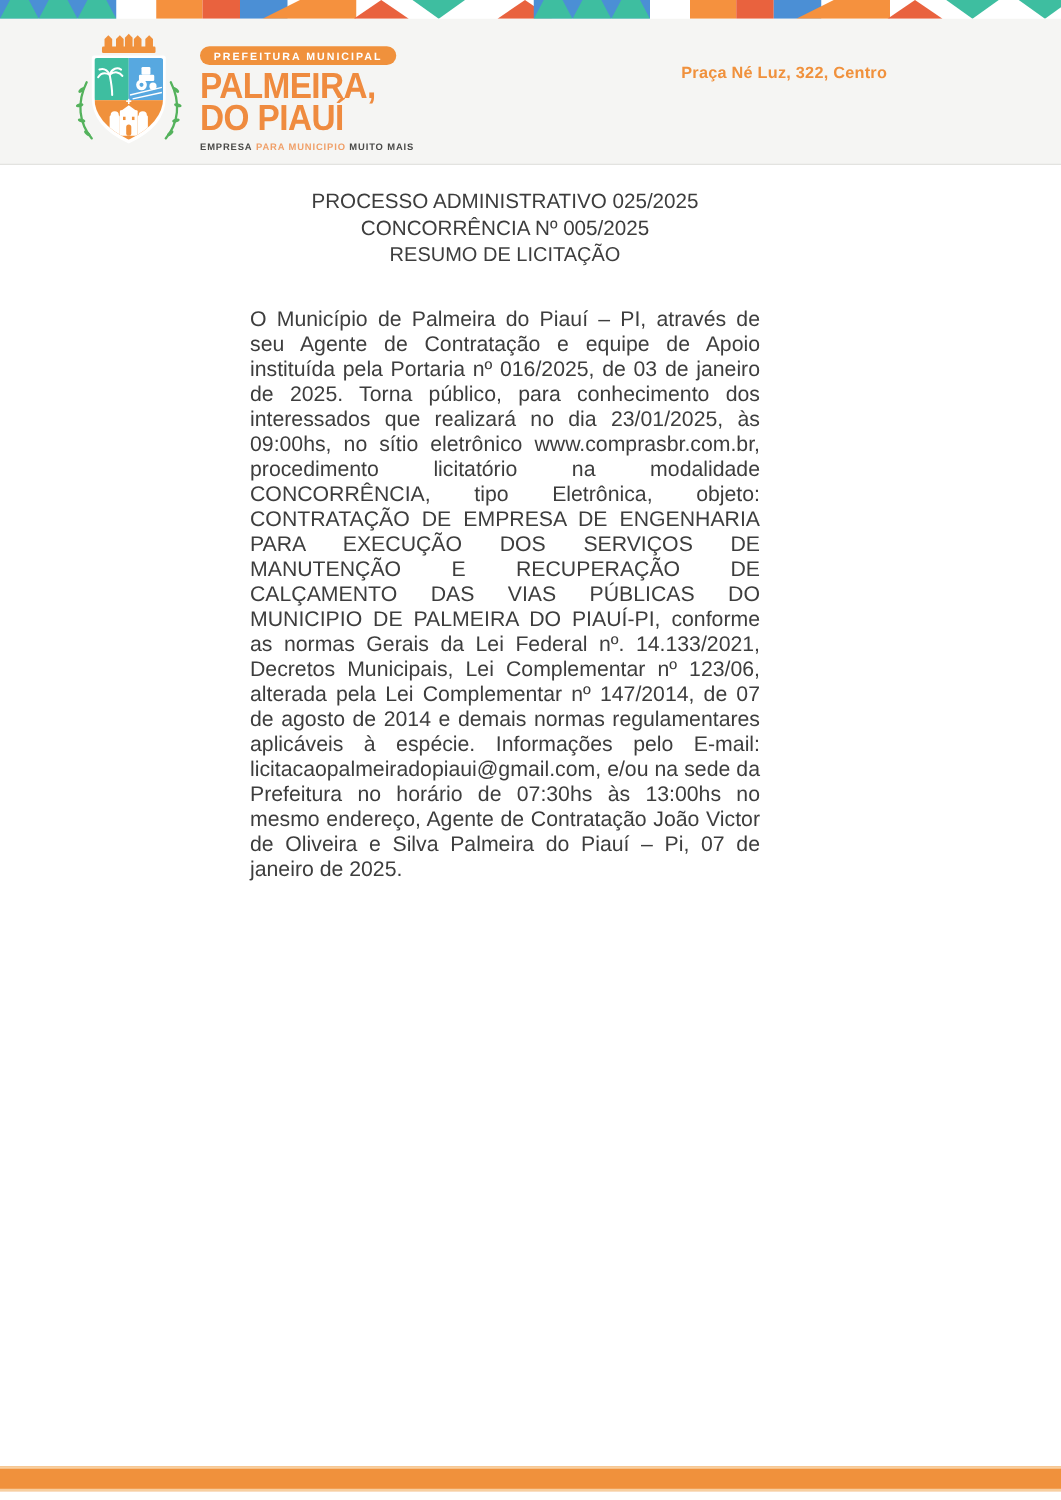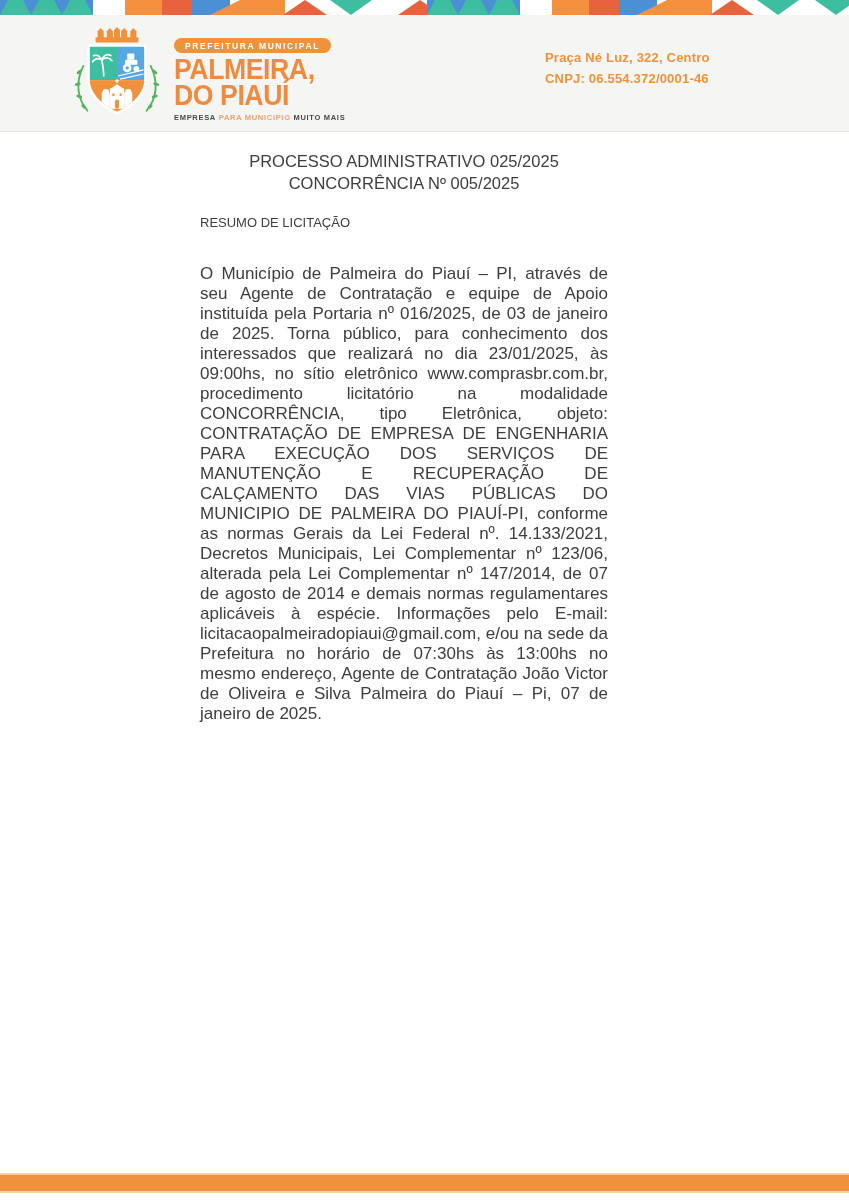--- a/index.html
+++ b/index.html
@@ -7,21 +7,21 @@
     position:relative;width:849px;height:1200px;background:#ffffff;
     overflow:hidden;font-family:"Liberation Sans",sans-serif;
   }
   
   .tri-band{position:absolute;top:0;left:0;width:849px;height:16px;display:block;}
   
   .header{
     position:absolute;top:15px;left:0;width:849px;height:116px;
     background:#f5f5f3;border-bottom:1px solid #e3e3e0;
   }
-  .logo-wrap{position:absolute;left:66px;top:10px;display:flex;align-items:flex-start;}
+  .logo-wrap{position:absolute;left:52px;top:10px;display:flex;align-items:flex-start;}
   .logo-shield{width:102px;height:98px;}
   .logo-text{margin-left:6px;padding-top:10px;}
   .badge{
     display:inline-block;background:#f0913c;color:#ffffff;border-radius:8px;
     font-size:8.5px;font-weight:bold;letter-spacing:1.6px;padding:3px 11px 2px 11px;
   }
   .city1{
     font-size:29px;font-weight:bold;color:#ef8b3f;line-height:26px;margin-top:3px;
     letter-spacing:-0.5px;transform:scaleX(0.92);transform-origin:left;
   }
@@ -34,21 +34,21 @@
   .tagline .t-light{color:#f0a069;font-weight:bold;}
   .contact{
     position:absolute;left:545px;top:32px;color:#f0913c;font-weight:bold;
     font-size:13px;line-height:21px;letter-spacing:0.2px;
   }
   
   .content{
     position:absolute;left:200px;top:150px;width:408px;color:#3d3d3d;
   }
   .doc-title{font-size:16.5px;line-height:22px;text-align:center;}
-  .doc-subtitle{font-size:13px;line-height:22px;margin-top:18px;}
+  .doc-subtitle{font-size:16px;line-height:22px;text-align:center;}
   .doc-body{
     margin-top:30px;font-size:17px;line-height:20px;text-align:justify;
     text-justify:inter-word;
   }
   
   .footer-bar{
     position:absolute;top:1173px;left:0;width:849px;height:20px;
     background:#f0913c;border-top:2px solid #f8cfa0;border-bottom:2px solid #f8cfa0;
     box-sizing:border-box;
   }
@@ -169,21 +169,20 @@
         <div class="tagline">
           <span class="t-dark">EMPRESA</span>
           <span class="t-light">PARA MUNICIPIO</span>
           <span class="t-dark">MUITO MAIS</span>
         </div>
       </div>
     </div>
 
     <div class="contact">
       <div>Praça Né Luz, 322, Centro</div>
-      <div>CNPJ: 06.554.372/0001-46</div>
     </div>
   </div>
 
   <div class="content">
     <div class="doc-title">PROCESSO ADMINISTRATIVO 025/2025</div>
     <div class="doc-title">CONCORRÊNCIA Nº 005/2025</div>
     <div class="doc-subtitle">RESUMO DE LICITAÇÃO</div>
     <div class="doc-body">O Município de Palmeira do Piauí – PI, através de seu Agente de Contratação e equipe de Apoio instituída pela Portaria nº 016/2025, de 03 de janeiro de 2025. Torna público, para conhecimento dos interessados que realizará no dia 23/01/2025, às 09:00hs, no sítio eletrônico www.comprasbr.com.br, procedimento licitatório na modalidade CONCORRÊNCIA, tipo Eletrônica, objeto: CONTRATAÇÃO DE EMPRESA DE ENGENHARIA PARA EXECUÇÃO DOS SERVIÇOS DE MANUTENÇÃO E RECUPERAÇÃO DE CALÇAMENTO DAS VIAS PÚBLICAS DO MUNICIPIO DE PALMEIRA DO PIAUÍ-PI, conforme as normas Gerais da Lei Federal nº. 14.133/2021, Decretos Municipais, Lei Complementar nº 123/06, alterada pela Lei Complementar nº 147/2014, de 07 de agosto de 2014 e demais normas regulamentares aplicáveis à espécie. Informações pelo E-mail: licitacaopalmeiradopiaui@gmail.com, e/ou na sede da Prefeitura no horário de 07:30hs às 13:00hs no mesmo endereço, Agente de Contratação João Victor de Oliveira e Silva Palmeira do Piauí – Pi, 07 de janeiro de 2025.</div>
   </div>
 

